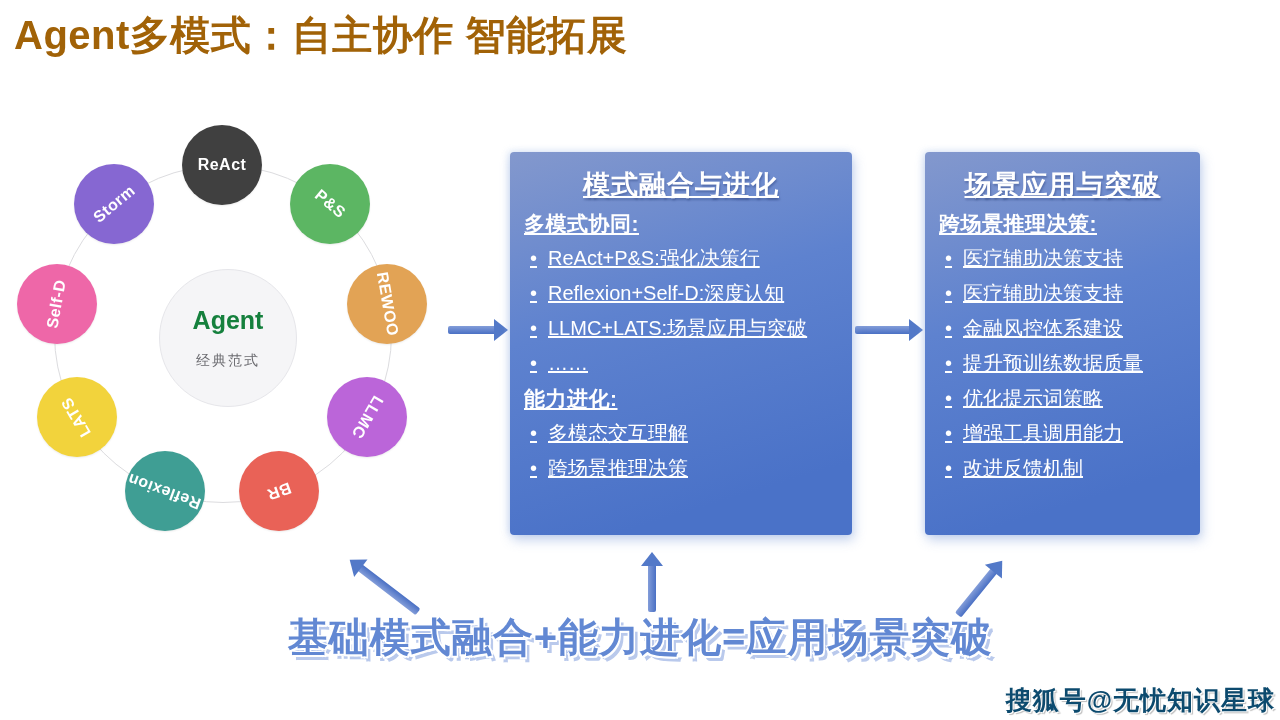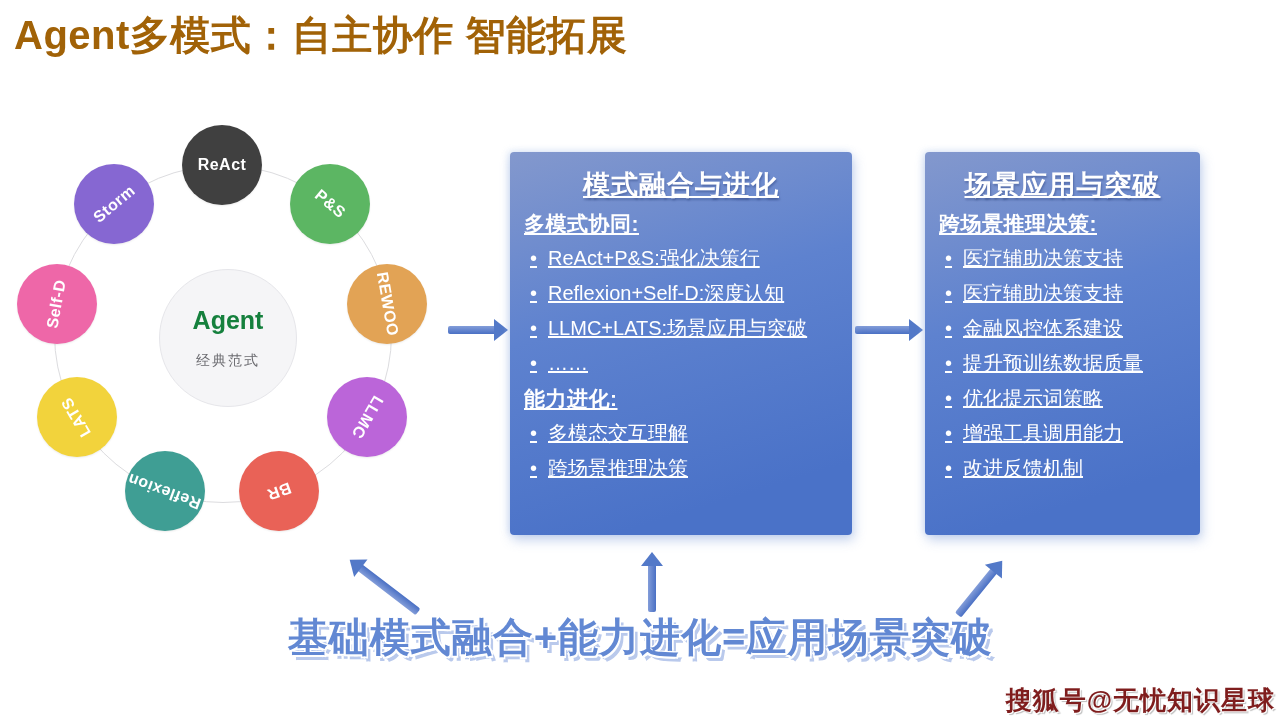--- a/index.html
+++ b/index.html
@@ -68,21 +68,21 @@
     position:absolute;left:0;top:610px;width:1280px;text-align:center;
     font-size:40px;font-weight:800;letter-spacing:1px;color:#6288d3;
     text-shadow:-1.5px -1.5px 0 #ffffff,1.5px -1.5px 0 #ffffff,
                 -1.5px 1.5px 0 #ffffff,1.5px 1.5px 0 #ffffff,
                 4px 5px 0 #b9c9ec;
     white-space:nowrap;
   }
   
   .watermark{
     position:absolute;right:5px;bottom:2px;font-size:26px;font-weight:700;
-    color:#7f1d1d;letter-spacing:1px;
+    color:#0c4a6e;letter-spacing:1px;
     text-shadow:1px 1px 0 #ffffff,2px 2px 1px #bdbdbd;
     white-space:nowrap;
   }
 </style>
 </head>
 <body>
 
 <div class="page-title">Agent多模式：自主协作 智能拓展</div>
 
 <div class="ring"></div>

